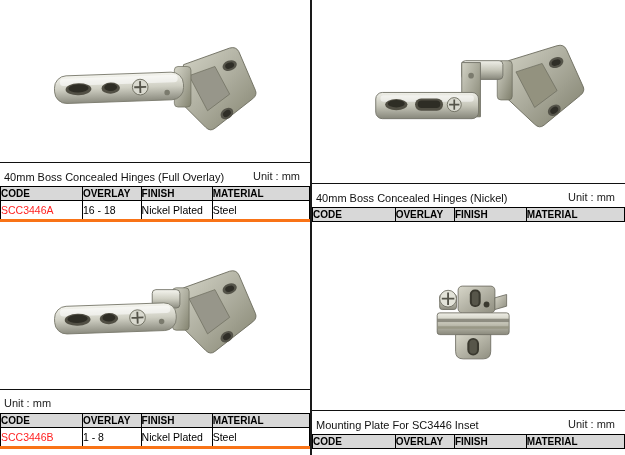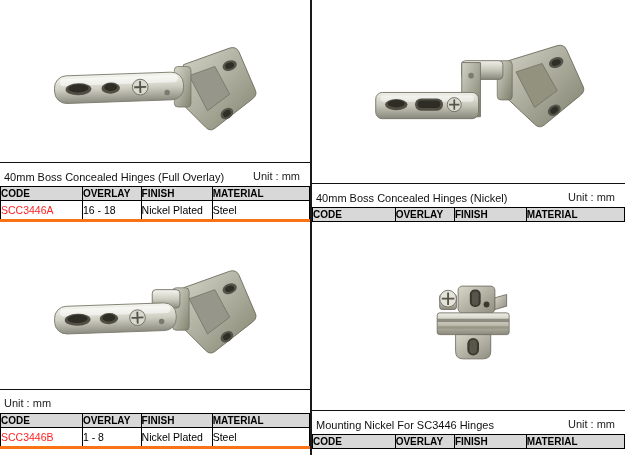--- a/index.html
+++ b/index.html
@@ -262,21 +262,21 @@
         <path d="M16.5 21 h15 M24 13.5 v15" stroke="#55544a" stroke-width="2.2"></path>
         <rect x="11" y="38" width="86" height="26" rx="3" fill="url(#gD1)" stroke="#6a695e" stroke-width="1"></rect>
         <rect x="11" y="45" width="86" height="4" fill="#7d7c70" opacity="0.8"></rect>
         <rect x="11" y="54" width="86" height="3" fill="#93927f" opacity="0.8"></rect>
         <path d="M33 64 h42 v20 q0 9 -9 9 h-24 q-9 0 -9 -9 Z" fill="url(#gD2)" stroke="#6a695e" stroke-width="1"></path>
         <rect x="47" y="68" width="14" height="21" rx="7" fill="#3a392f"></rect>
         <rect x="49.5" y="70" width="9" height="17" rx="4.5" fill="#57564a"></rect>
       </svg>
     </div>
     <div class="caption">
-      <span class="title">Mounting Nickel For SC3446 Hinges</span>
+      <span class="title">Mounting Plate For SC3446 Inset</span>
       <span class="unit">Unit : mm</span>
     </div>
     <table class="spec">
       <colgroup>
           <col style="width:26.5%">
           <col style="width:19%">
           <col style="width:23%">
           <col style="width:31.5%">
         </colgroup>
       <tbody>

